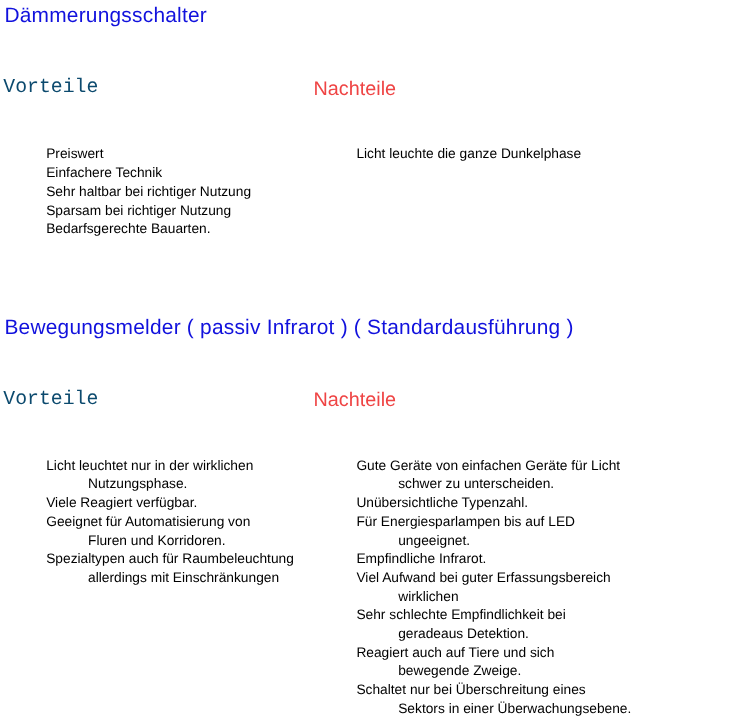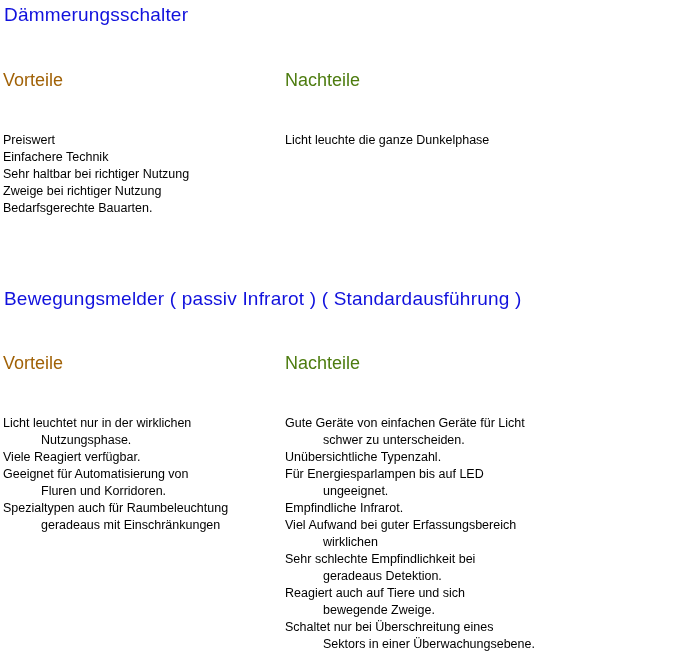--- a/index.html
+++ b/index.html
@@ -36,42 +36,44 @@
   .title-2 {
     position: absolute;
     left: 4px;
     top: 288px;
   }
   .col-head {
     font-size: 18px;
     white-space: nowrap;
   }
   .col-head.pros {
-    color: #a16207;
+    color: #0c4a6e;
+    font-family: Liberation Mono, monospace;
   }
   .col-head.cons {
-    color: #4d7c0f;
+    color: #ef4444;
   }
   .head-1-pros { position: absolute; left: 3px; top: 70px; }
   .head-1-cons { position: absolute; left: 285px; top: 70px; }
   .head-2-pros { position: absolute; left: 3px; top: 353px; }
   .head-2-cons { position: absolute; left: 285px; top: 353px; }
 
   .list {
     position: absolute;
     font-size: 12.5px;
     line-height: 17px;
     color: #000000;
     margin: 0;
     padding: 0;
     list-style: none;
   }
   .list li {
     padding-left: 0;
     text-indent: 0;
+    margin-left: 39px;
   }
   .list li span.cont {
     display: block;
     padding-left: 38px;
   }
   .list-1-pros { left: 3px; top: 132px; width: 270px; }
   .list-1-cons { left: 285px; top: 132px; width: 290px; }
   .list-2-pros { left: 3px; top: 415px; width: 270px; }
   .list-2-cons { left: 285px; top: 415px; width: 330px; }
 </style>
@@ -89,21 +91,21 @@
     <li>
       <span>Preiswert</span>
     </li>
     <li>
       <span>Einfachere Technik</span>
     </li>
     <li>
       <span>Sehr haltbar bei richtiger Nutzung</span>
     </li>
     <li>
-      <span>Zweige bei richtiger Nutzung</span>
+      <span>Sparsam bei richtiger Nutzung</span>
     </li>
     <li>
       <span>Bedarfsgerechte Bauarten.</span>
     </li>
   </ul>
 
   <ul class="list list-1-cons">
     <li>
       <span>Licht leuchte die ganze Dunkelphase</span>
     </li>
@@ -121,21 +123,21 @@
     </li>
     <li>
       <span>Viele Reagiert verfügbar.</span>
     </li>
     <li>
       <span>Geeignet für Automatisierung von</span>
       <span class="cont">Fluren und Korridoren.</span>
     </li>
     <li>
       <span>Spezialtypen auch für Raumbeleuchtung</span>
-      <span class="cont">geradeaus mit Einschränkungen</span>
+      <span class="cont">allerdings mit Einschränkungen</span>
     </li>
   </ul>
 
   <ul class="list list-2-cons">
     <li>
       <span>Gute Geräte von einfachen Geräte für Licht</span>
       <span class="cont">schwer zu unterscheiden.</span>
     </li>
     <li>
       <span>Unübersichtliche Typenzahl.</span>

